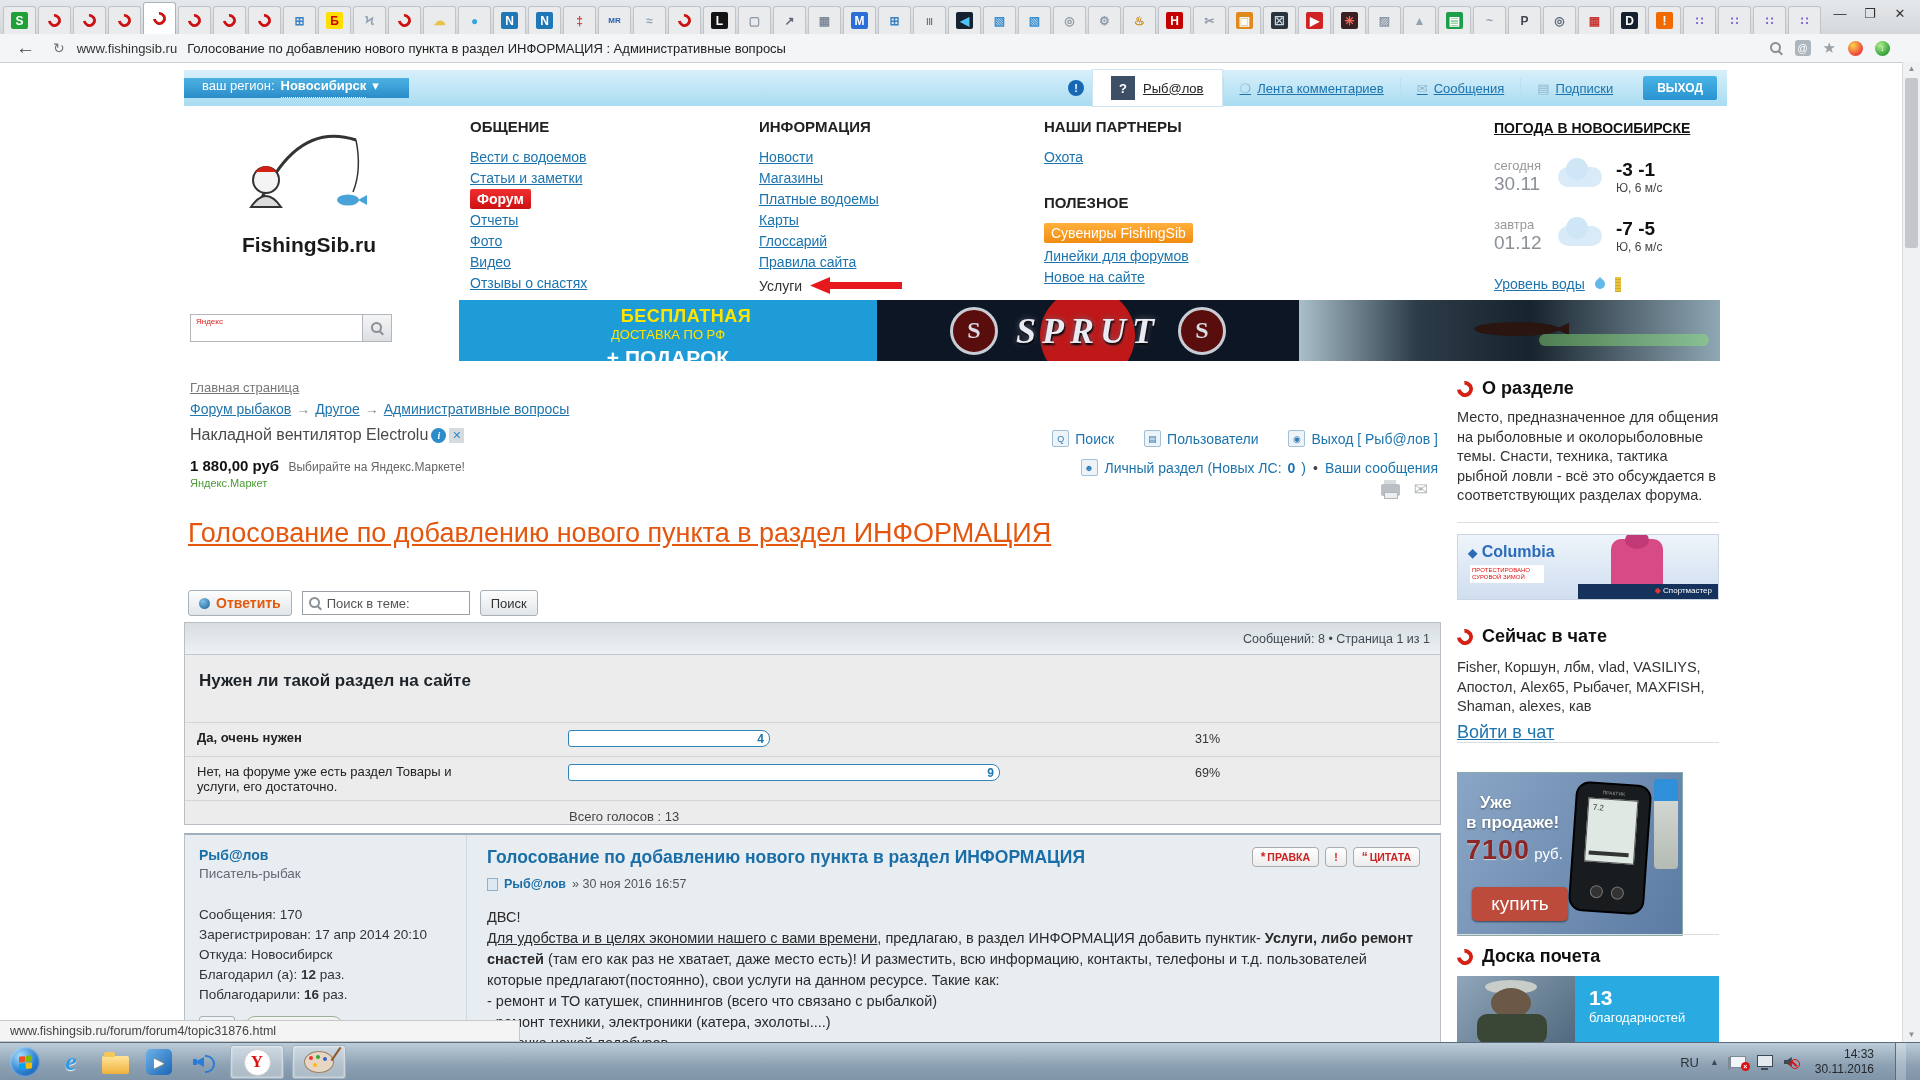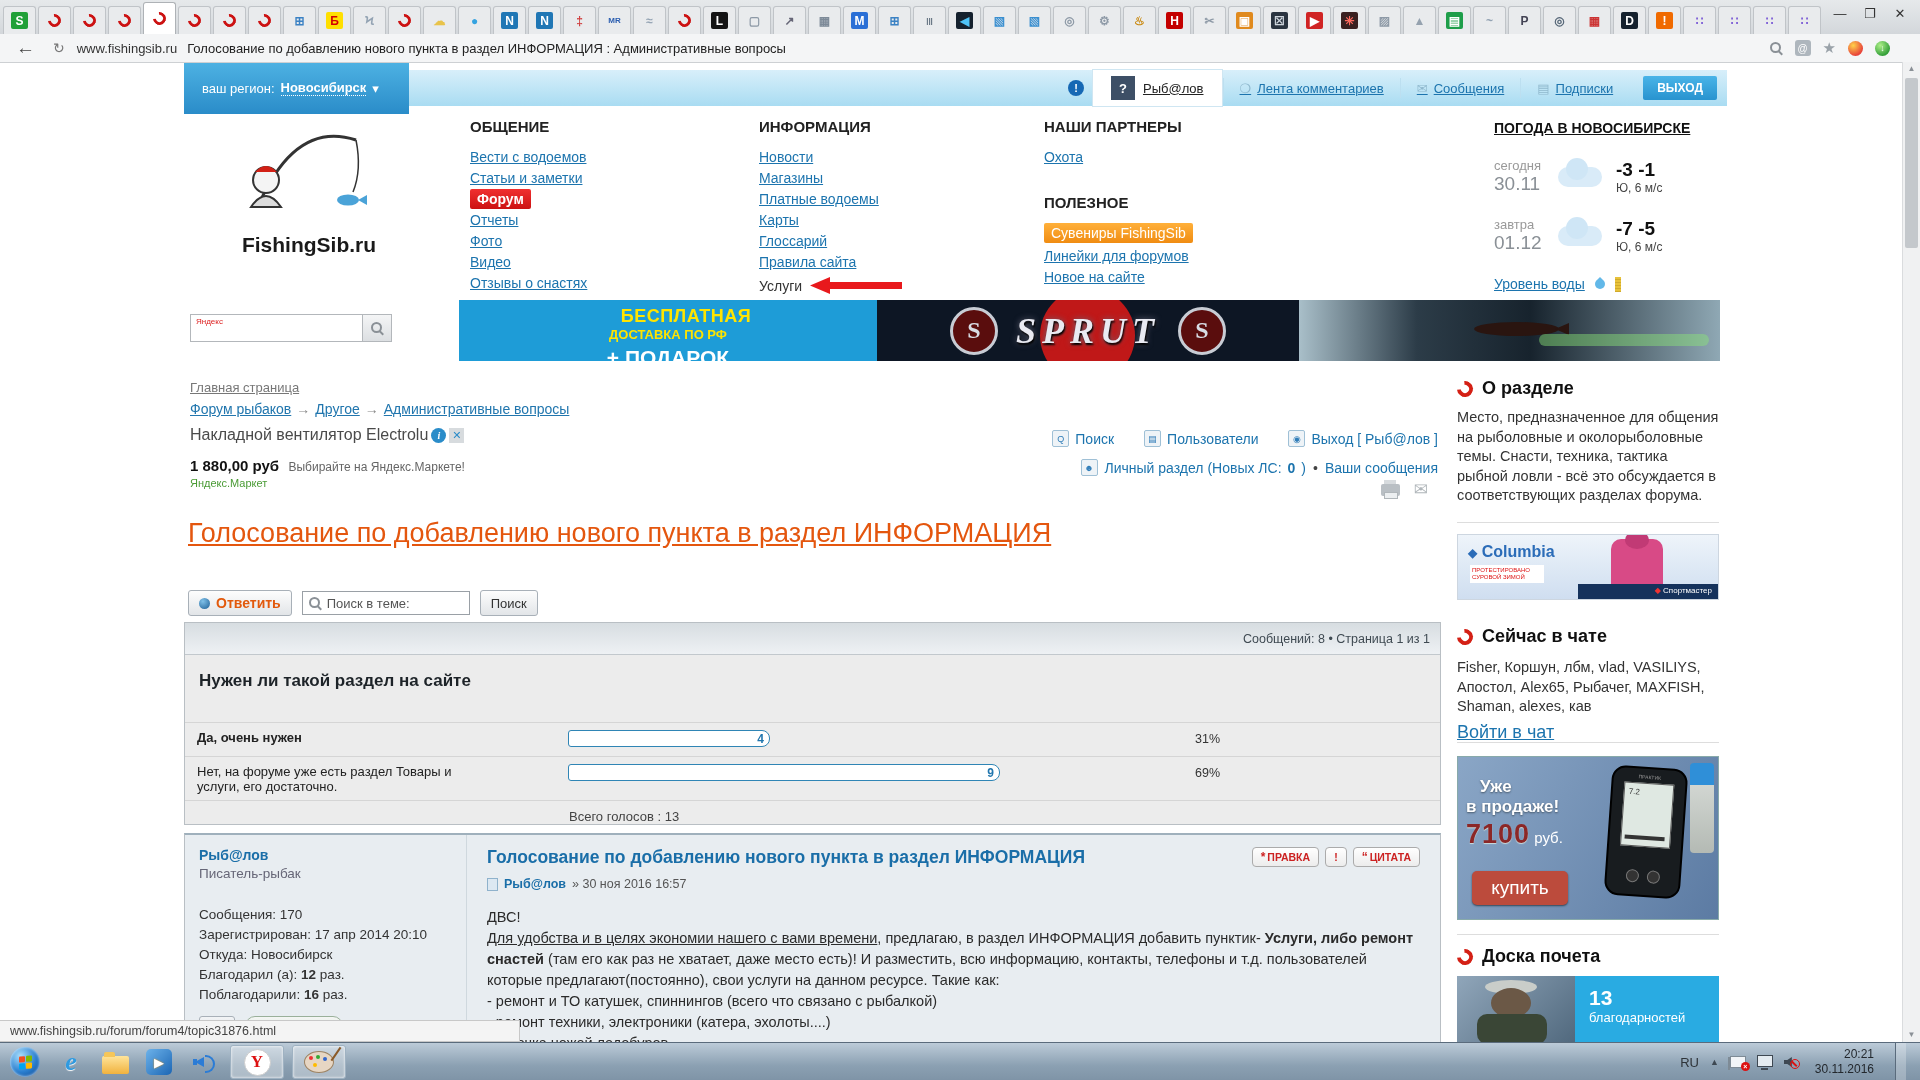--- a/index.html
+++ b/index.html
@@ -36,21 +36,21 @@
   .zen-ball{width:15px;height:15px;border-radius:50%;background:radial-gradient(circle at 35% 30%,#ffd24a,#e8443a 70%);}
   .dl-ball{width:15px;height:15px;border-radius:50%;background:radial-gradient(circle at 35% 30%,#aef08a,#35a03a 70%);
     color:#fff;font-size:9px;display:flex;align-items:center;justify-content:center;}
   
   #scrollbar{position:absolute;right:0;top:62px;bottom:38px;width:17px;background:#f0f1f2;border-left:1px solid #dadcde;z-index:40;}
   #scrollbar .arr{position:absolute;left:0;width:17px;height:14px;color:#8a9096;font-size:8px;text-align:center;line-height:14px;}
   #sb-thumb{position:absolute;left:2px;right:2px;top:16px;height:170px;background:#c4c8cc;border-radius:2px;}
   
   #sitebar{position:absolute;left:184px;top:70px;width:1543px;height:36px;
     background:linear-gradient(#d8effa,#a9dcf2);display:flex;align-items:center;font-size:13px;}
-  #region{background:linear-gradient(#4db1e2,#2a8cc9);color:#fff;height:51px;display:flex;align-items:center;
+  #region{background:linear-gradient(#4db1e2,#2a8cc9);color:#fff;height:20px;display:flex;
     padding:0 30px 0 18px;gap:6px;}
   #region .rv{border-bottom:1px dotted #fff;font-weight:bold;}
   #sitebar-right{margin-left:auto;display:flex;align-items:center;height:36px;}
   .alert-badge{width:16px;height:16px;border-radius:50%;background:#1668b4;color:#fff;font-size:11px;font-weight:bold;
     display:flex;align-items:center;justify-content:center;margin-right:8px;}
   #userchip{background:#fff;height:36px;display:flex;align-items:center;gap:8px;padding:0 18px;border:1px solid #cfe6f2;}
   .avatar{width:24px;height:24px;background:#3d4f66;color:#fff;font-weight:bold;display:flex;align-items:center;justify-content:center;}
   #userchip .uname{color:#222;text-decoration:underline;}
   .sb-link{display:flex;align-items:center;gap:6px;color:#1c74ae;text-decoration:underline;padding:0 16px;height:20px;
     border-left:1px solid #bcdff0;}
@@ -83,21 +83,21 @@
   .cloud::before{content:"";position:absolute;width:22px;height:22px;border-radius:50%;background:#cfe6f6;left:8px;top:-9px;}
   .wtemp .t{font-size:19px;font-weight:bold;color:#111;}
   .wtemp .w{font-size:12px;color:#444;}
   #water-link{color:#1c74ae;text-decoration:underline;font-size:14px;display:flex;align-items:center;gap:10px;}
   .droplet{width:10px;height:10px;background:#62b8e8;border-radius:0 50% 50% 50%;transform:rotate(45deg);display:inline-block;}
   .ruler{width:6px;height:15px;display:inline-block;background:repeating-linear-gradient(#e8c23a 0,#e8c23a 2px,#b8921f 3px);}
   
   #banners{position:absolute;left:459px;top:300px;width:1261px;height:61px;display:flex;}
   #banner1{width:418px;background:#1e9cd7;color:#ffe400;text-align:center;overflow:hidden;position:relative;}
   #banner1 .l1{font-weight:bold;font-size:18px;margin-top:6px;letter-spacing:.5px;padding-left:36px;}
-  #banner1 .l2{font-weight:bold;font-size:13px;}
+  #banner1 .l2{font-weight:normal;font-size:13px;}
   #banner1 .l3{position:absolute;left:0;right:0;bottom:-9px;color:#fff;font-weight:bold;font-size:21px;}
   #banner2{width:422px;background:#0d1624;position:relative;display:flex;align-items:center;justify-content:center;overflow:hidden;}
   #banner2 .redc{position:absolute;width:95px;height:95px;border-radius:50%;background:#c01818;left:163px;top:-12px;}
   .smedal{width:42px;height:42px;border-radius:50%;background:#5a0d0d;border:3px solid #c8ccd4;color:#d8dce4;
     font-size:24px;font-weight:bold;display:flex;align-items:center;justify-content:center;z-index:1;
     font-family:"Liberation Serif",serif;}
   #banner2 .sprut{z-index:1;color:#e9eaf2;font-size:36px;font-style:italic;font-weight:bold;letter-spacing:6px;
     margin:0 18px;text-shadow:1px 2px 2px #000,0 0 6px #667;font-family:"Liberation Serif",serif;}
   #banner3{width:421px;background:linear-gradient(90deg,#a9bfc9 0%,#2c3c48 28%,#17232d 55%,#8fa8b4 100%);
     position:relative;overflow:hidden;}
@@ -238,21 +238,21 @@
   #columbia .cb{position:absolute;left:10px;top:8px;color:#2b6cb8;font-weight:bold;font-size:16px;}
   #columbia .cdiamond{color:#2b6cb8;font-size:12px;}
   #columbia .ctag{position:absolute;left:12px;top:30px;background:#fff;color:#d11;font-size:6px;width:70px;line-height:7px;padding:2px;}
   #columbia .jacket{position:absolute;right:55px;top:4px;width:52px;height:58px;background:#d84a86;border-radius:10px;}
   #columbia .jacket::before{content:"";position:absolute;left:14px;top:-8px;width:24px;height:18px;border-radius:50%;background:#c13a75;}
   #columbia .smstrip{position:absolute;right:0;bottom:0;left:120px;height:13px;background:#15325c;color:#fff;
     font-size:8px;text-align:right;padding:2px 6px 0 0;}
   #columbia .smstrip i{color:#e33;font-style:normal;}
   #chat-users{position:absolute;left:1457px;top:658px;width:266px;font-size:14.5px;color:#333;line-height:19.5px;}
   #chat-link{position:absolute;left:1457px;top:722px;font-size:18px;color:#1c74ae;text-decoration:underline;}
-  #fishad{position:absolute;left:1457px;top:756px;width:262px;height:164px;box-sizing:border-box;
+  #fishad{position:absolute;left:1457px;top:772px;width:226px;height:164px;box-sizing:border-box;
     background:linear-gradient(120deg,#8aa6c6,#5c7ba3);border:1px solid #8aa;overflow:hidden;}
   #fishad .t1{position:absolute;left:22px;top:20px;color:#fff;font-weight:bold;font-size:17px;text-shadow:0 1px 2px #456;}
   #fishad .t2{position:absolute;left:8px;top:40px;color:#fff;font-weight:bold;font-size:17px;text-shadow:0 1px 2px #456;}
   #fishad .price{position:absolute;left:8px;top:62px;font-size:15px;color:#fff;}
   #fishad .price b{color:#8b2727;font-size:27px;letter-spacing:1px;text-shadow:0 1px 1px #cdd;}
   #buy-btn{position:absolute;left:14px;bottom:14px;width:96px;height:34px;background:#bc4b3c;border-radius:5px;
     color:#fff;font-size:19px;display:flex;align-items:center;justify-content:center;box-shadow:0 1px 2px #345;}
   .pract{position:absolute;right:34px;top:10px;width:72px;height:126px;background:#181c1f;border-radius:14px;
     border:2px solid #000;transform:rotate(4deg);}
   .pract .brand{position:absolute;top:5px;left:0;right:0;text-align:center;color:#999;font-size:5px;}
@@ -827,18 +827,18 @@
     <span class="caret">▲</span>
     <span class="trayflag">
         <span class="redx">×</span>
       </span>
     <span class="traynet"></span>
     <span class="trayspk">
         <span class="shape"></span>
         <span class="ban"></span>
       </span>
     <div id="clock">
-      <div>20:21</div>
+      <div>14:33</div>
       <div>30.11.2016</div>
     </div>
     <span id="showdesk"></span>
   </div>
 </div>
 
 </body></html>

